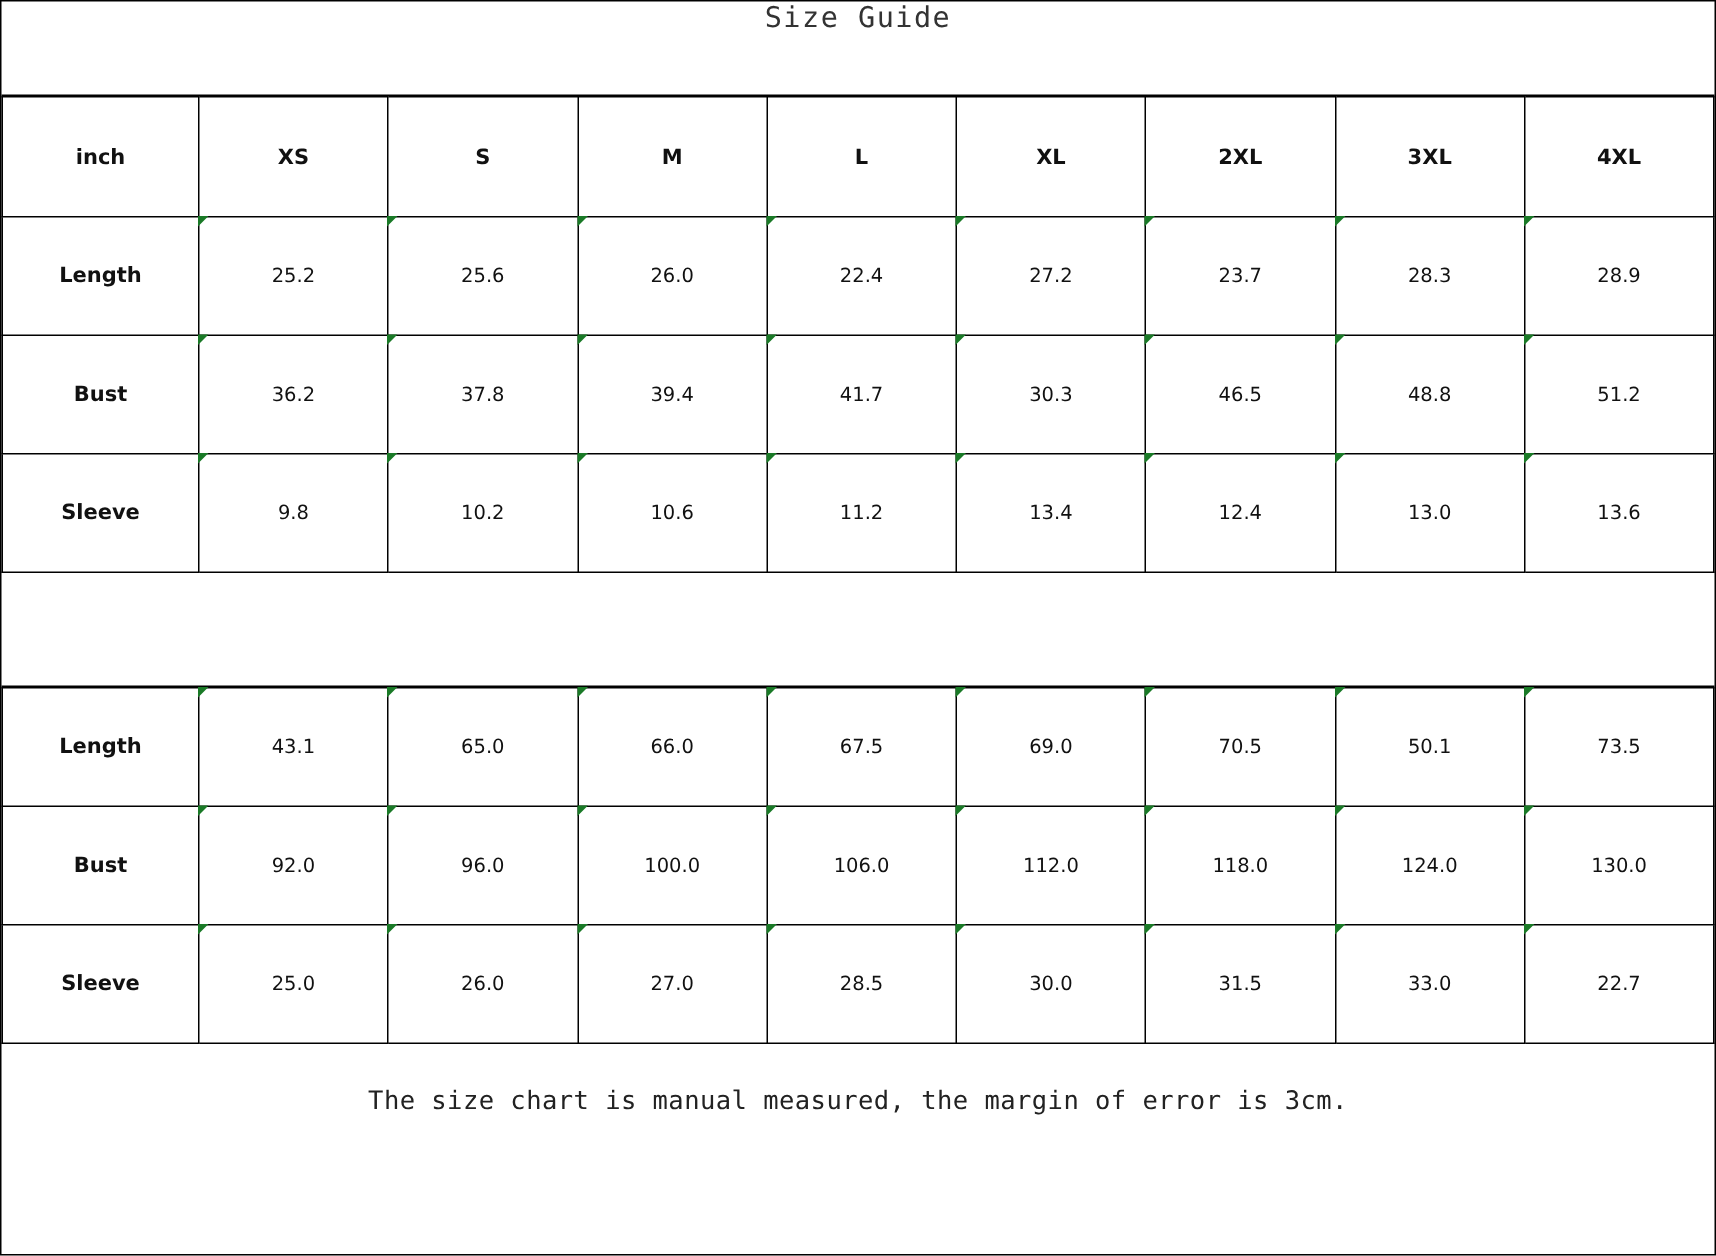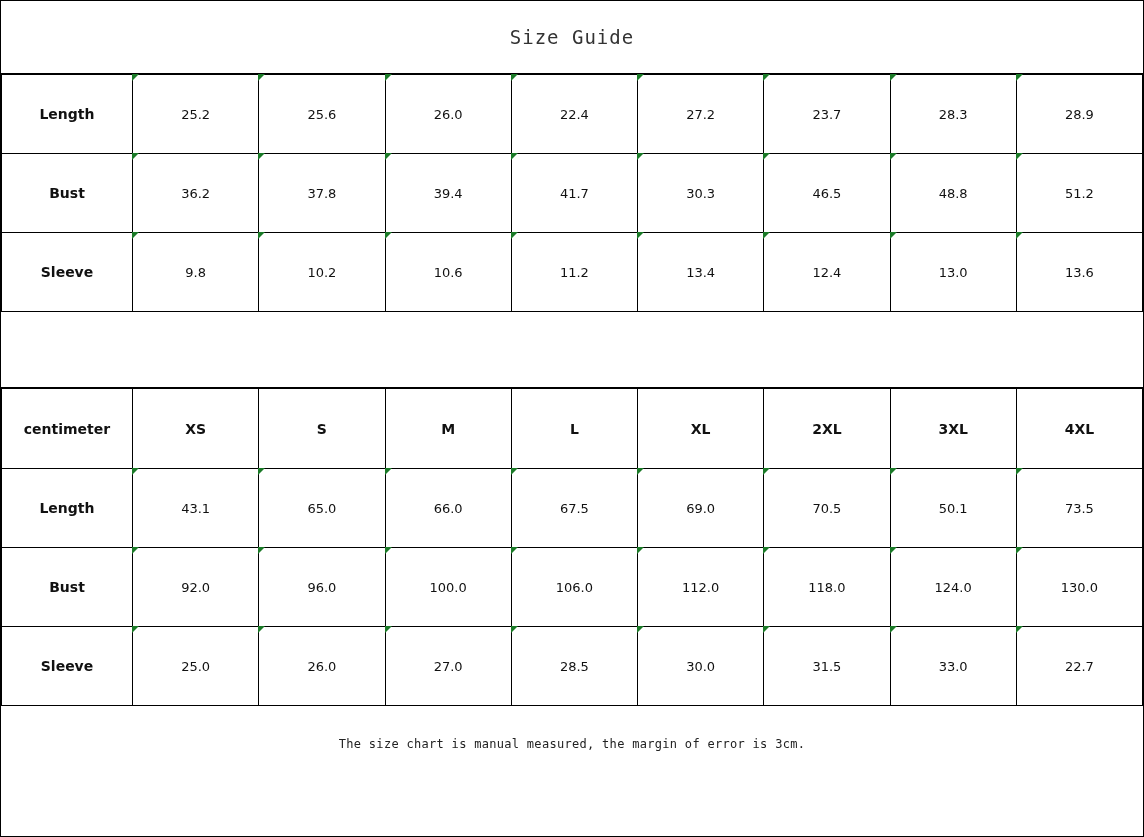--- a/index.html
+++ b/index.html
@@ -15,23 +15,23 @@
     overflow: hidden;
   }
   .page {
     position: relative;
     width: 1144px;
     height: 837px;
     box-sizing: border-box;
     border: 1px solid #000000;
   }
   .title-bar {
-    height: 73px;
+    height: 63px;
     display: flex;
-    align-items: center;
+    align-items: flex-start;
     justify-content: center;
     border-bottom: 1px solid #000000;
     box-sizing: border-box;
   }
   .title-text {
     font-family: "DejaVu Sans Mono", monospace;
     font-size: 19px;
     letter-spacing: 1px;
     color: #333333;
   }
@@ -80,36 +80,47 @@
   }
   .footer {
     height: 75px;
     display: flex;
     align-items: center;
     justify-content: center;
     box-sizing: border-box;
   }
   .footer-text {
     font-family: "DejaVu Sans Mono", monospace;
-    font-size: 12px;
+    font-size: 17px;
     color: #222222;
     letter-spacing: 0.3px;
   }
 </style>
 </head>
 <body>
 
 <div class="page">
 
   <div class="title-bar">
     <div class="title-text">Size Guide</div>
   </div>
 
   <table class="size-table">
     <tbody>
+      <tr class="header-row">
+        <td class="rowhead">inch</td>
+        <td class="colhead">XS</td>
+        <td class="colhead">S</td>
+        <td class="colhead">M</td>
+        <td class="colhead">L</td>
+        <td class="colhead">XL</td>
+        <td class="colhead">2XL</td>
+        <td class="colhead">3XL</td>
+        <td class="colhead">4XL</td>
+      </tr>
       <tr>
         <td class="rowhead">Length</td>
         <td class="marked">25.2</td>
         <td class="marked">25.6</td>
         <td class="marked">26.0</td>
         <td class="marked">22.4</td>
         <td class="marked">27.2</td>
         <td class="marked">23.7</td>
         <td class="marked">28.3</td>
         <td class="marked">28.9</td>
@@ -136,31 +147,20 @@
         <td class="marked">13.0</td>
         <td class="marked">13.6</td>
       </tr>
     </tbody>
   </table>
 
   <div class="gap-band"></div>
 
   <table class="size-table">
     <tbody>
-      <tr class="header-row">
-        <td class="rowhead">centimeter</td>
-        <td class="colhead">XS</td>
-        <td class="colhead">S</td>
-        <td class="colhead">M</td>
-        <td class="colhead">L</td>
-        <td class="colhead">XL</td>
-        <td class="colhead">2XL</td>
-        <td class="colhead">3XL</td>
-        <td class="colhead">4XL</td>
-      </tr>
       <tr>
         <td class="rowhead">Length</td>
         <td class="marked">43.1</td>
         <td class="marked">65.0</td>
         <td class="marked">66.0</td>
         <td class="marked">67.5</td>
         <td class="marked">69.0</td>
         <td class="marked">70.5</td>
         <td class="marked">50.1</td>
         <td class="marked">73.5</td>

